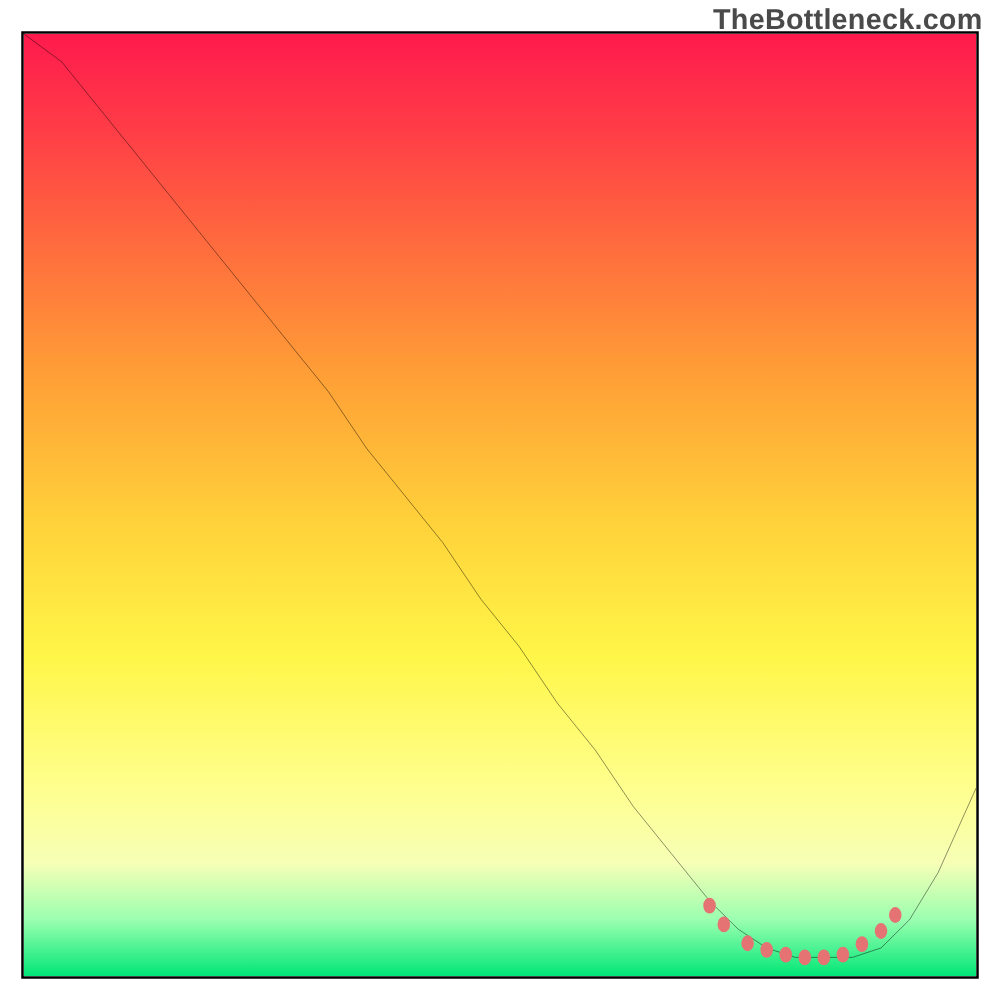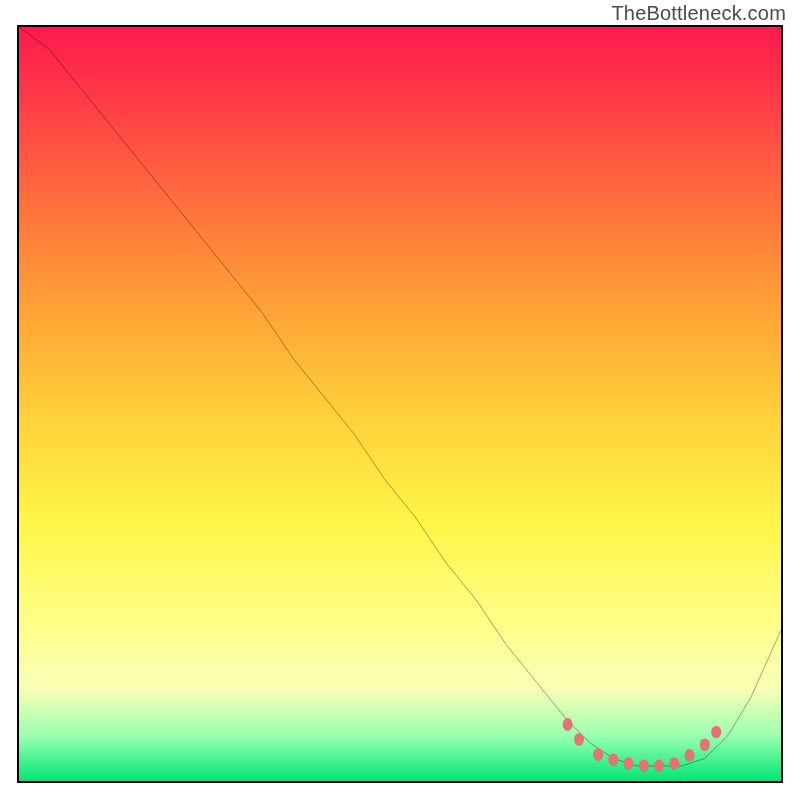--- a/index.html
+++ b/index.html
@@ -46,22 +46,22 @@
   svg.curve {
     position: absolute;
     inset: 0;
     width: 100%;
     height: 100%;
   }
   .watermark {
     position: absolute;
     top: 2px;
     right: 14px;
-    font-size: 20px;
-    font-weight: 400;
+    font-size: 23px;
+    font-weight: 700;
     color: #4a4a4a;
     letter-spacing: 0.2px;
   }
 </style>
 </head>
 <body>
 
 <div class="frame">
 
   <div class="watermark">TheBottleneck.com</div>

